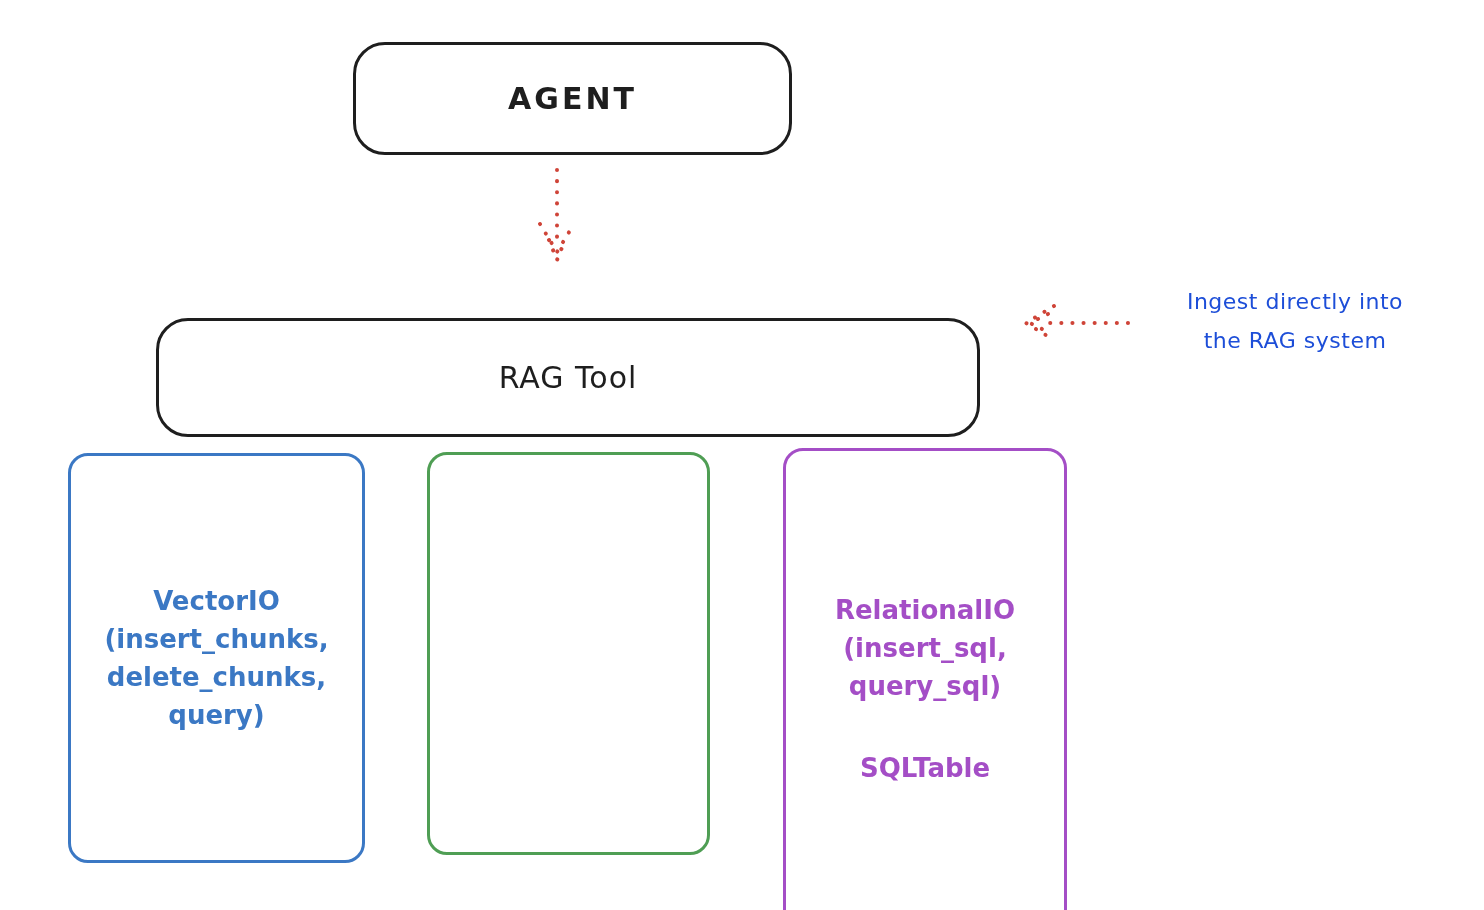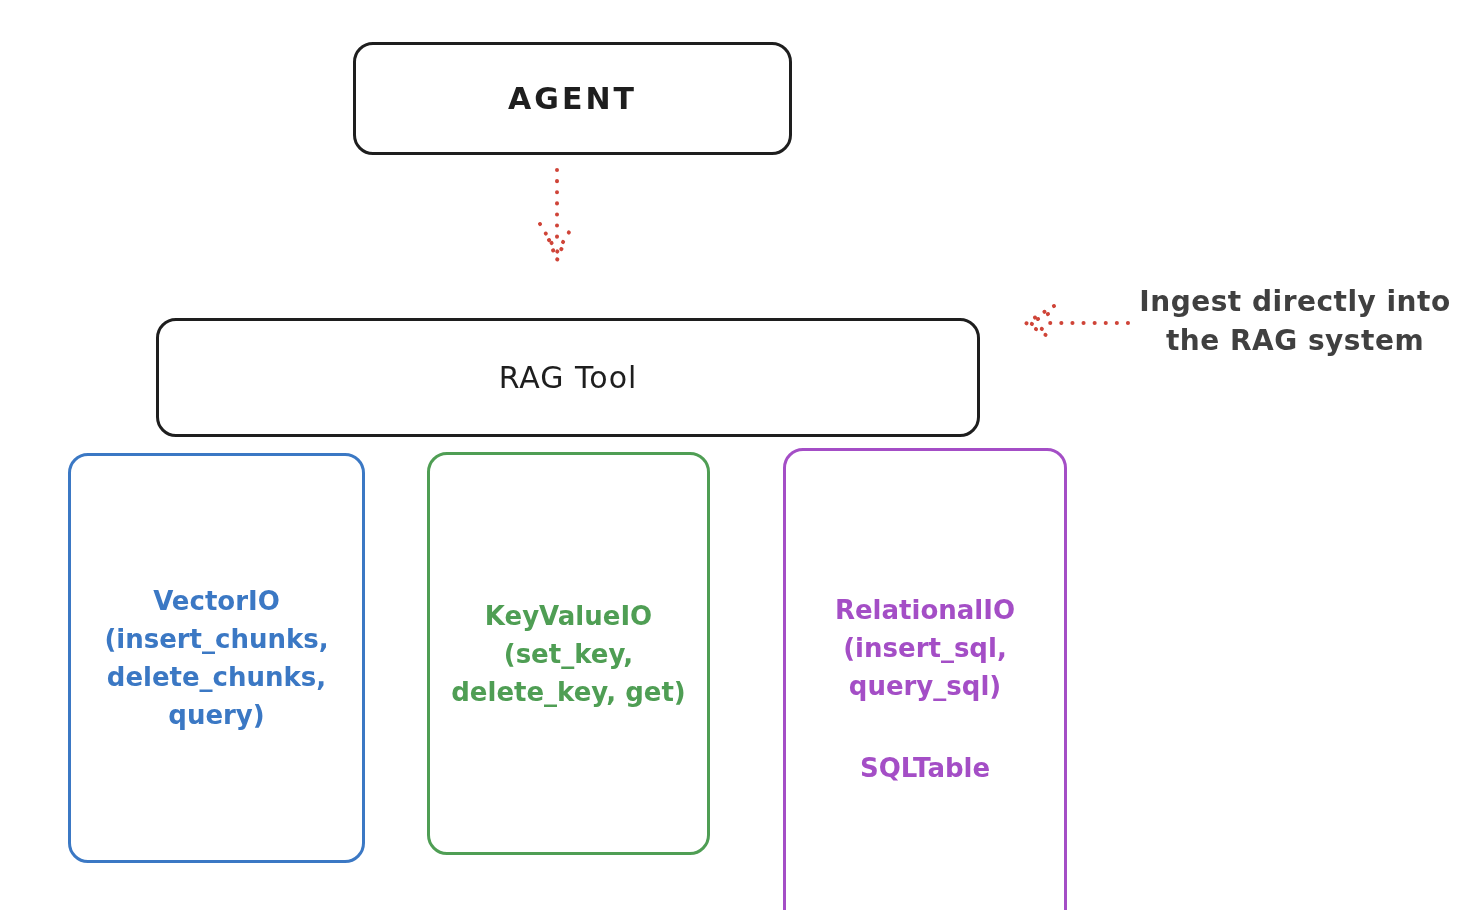--- a/index.html
+++ b/index.html
@@ -10,21 +10,21 @@
     background: #ffffff;
     overflow: hidden;
     font-family: "DejaVu Sans", sans-serif;
     color: #1e1e1e;
   }
   .box {
     position: absolute;
     box-sizing: border-box;
     background: #ffffff;
     border: 3px solid #1e1e1e;
-    border-radius: 20px;
+    border-radius: 32px;
     display: flex;
     align-items: center;
     justify-content: center;
     text-align: center;
   }
   .agent-box {
     left: 353px; top: 42px; width: 439px; height: 113px;
     font-size: 30px; font-weight: 600; letter-spacing: 3px;
   }
   .ragtool-box {
@@ -47,24 +47,24 @@
     font-size: 26px;
     line-height: 38px;
   }
   .backend-blue   { left: 68px;  top: 453px; width: 297px; height: 410px; color: #3b78c4; border-color: #3b78c4; }
   .backend-green  { left: 427px; top: 452px; width: 283px; height: 403px; color: #4f9e54; border-color: #4f9e54; }
   .backend-purple { left: 783px; top: 448px; width: 284px; height: 482px; color: #a44ec6; border-color: #a44ec6; }
   .annotation-text {
     position: absolute;
     left: 1135px; top: 282px; width: 320px;
     text-align: center;
-    color: #404040;
-    font-size: 28px;
+    color: #1d4ed8;
+    font-size: 22px;
     line-height: 39px;
-    font-weight: 700;
+    font-weight: 400;
     white-space: pre-line;
     letter-spacing: 0.5px;
   }
   .arrows-layer {
     position: absolute;
     left: 0; top: 0;
     pointer-events: none;
   }
   .arrows-layer path {
     fill: none;
@@ -107,23 +107,20 @@
 the RAG system</div>
 
   <div class="box backend-box backend-blue">
     <div class="io-text">VectorIO
 (insert_chunks,
 delete_chunks,
 query)</div>
   </div>
 
   <div class="box backend-box backend-green">
-    <div class="io-text">KeyValueIO
-(set_key,
-delete_key, get)</div>
   </div>
 
   <div class="box backend-box backend-purple">
     <div class="io-text">RelationalIO
 (insert_sql,
 query_sql)</div>
     <div class="index-text">SQLTable</div>
   </div>
 
 </div>

